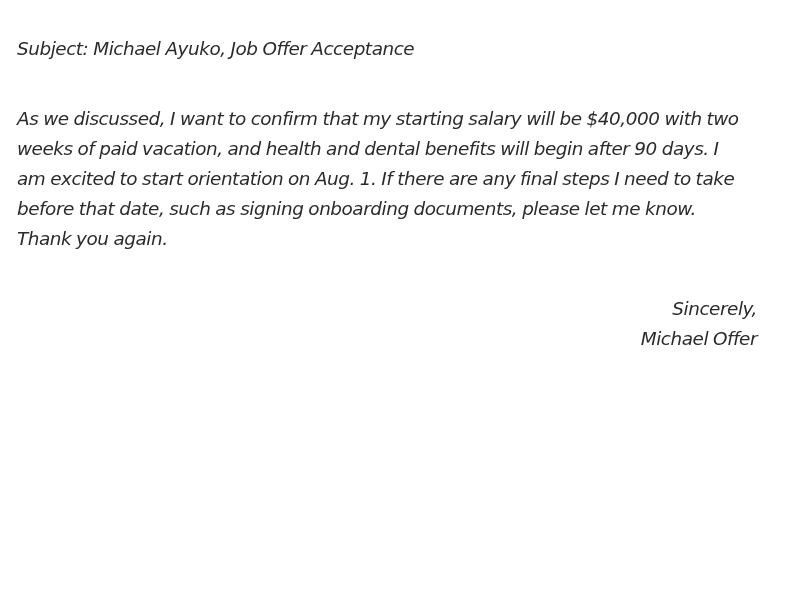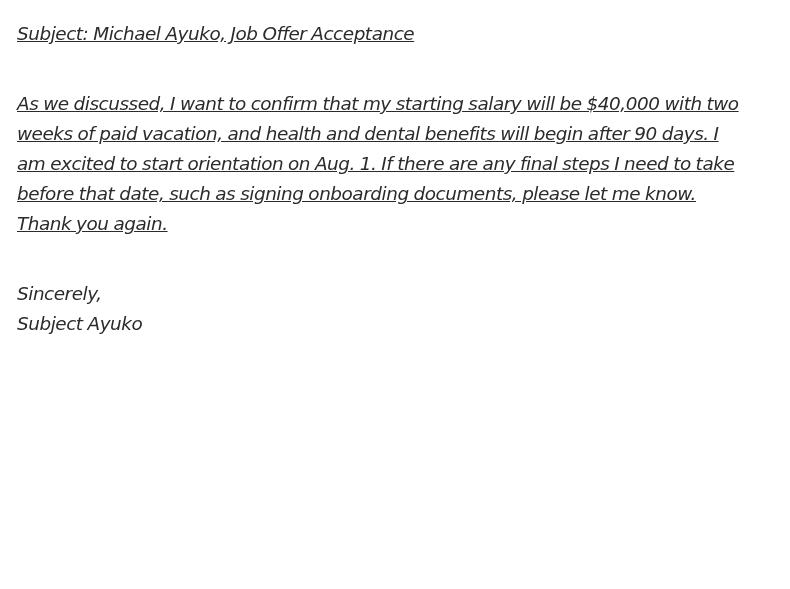--- a/index.html
+++ b/index.html
@@ -20,28 +20,27 @@
       width: 740px;
       font-family: "DejaVu Sans", sans-serif;
       font-style: italic;
       font-size: 18.4px;
       line-height: 30px;
       color: #2b2b2b;
       letter-spacing: -0.45px;
       word-spacing: -0.5px;
     }
     .letter p {
-      margin: 0 0 40px 0;
-      text-decoration: underline;
+      margin: 15px 0 40px 0;
     }
-    .sig-line { display: block; }
+    .sig-line { display: block; text-align: right; }
   </style>
 </head>
 <body>
 
 <div class="letter">
   <p>Subject: Michael Ayuko, Job Offer Acceptance</p>
   <p style="width:725px">As we discussed, I want to confirm that my starting salary will be $40,000 with two weeks of paid vacation, and health and dental benefits will begin after 90 days. I am excited to start orientation on Aug. 1. If there are any final steps I need to take before that date, such as signing onboarding documents, please let me know. Thank you again.</p>
   <div>
     <span class="sig-line">Sincerely,</span>
-    <span class="sig-line">Subject Ayuko</span>
+    <span class="sig-line">Michael Offer</span>
   </div>
 </div>
 
 </body></html>

